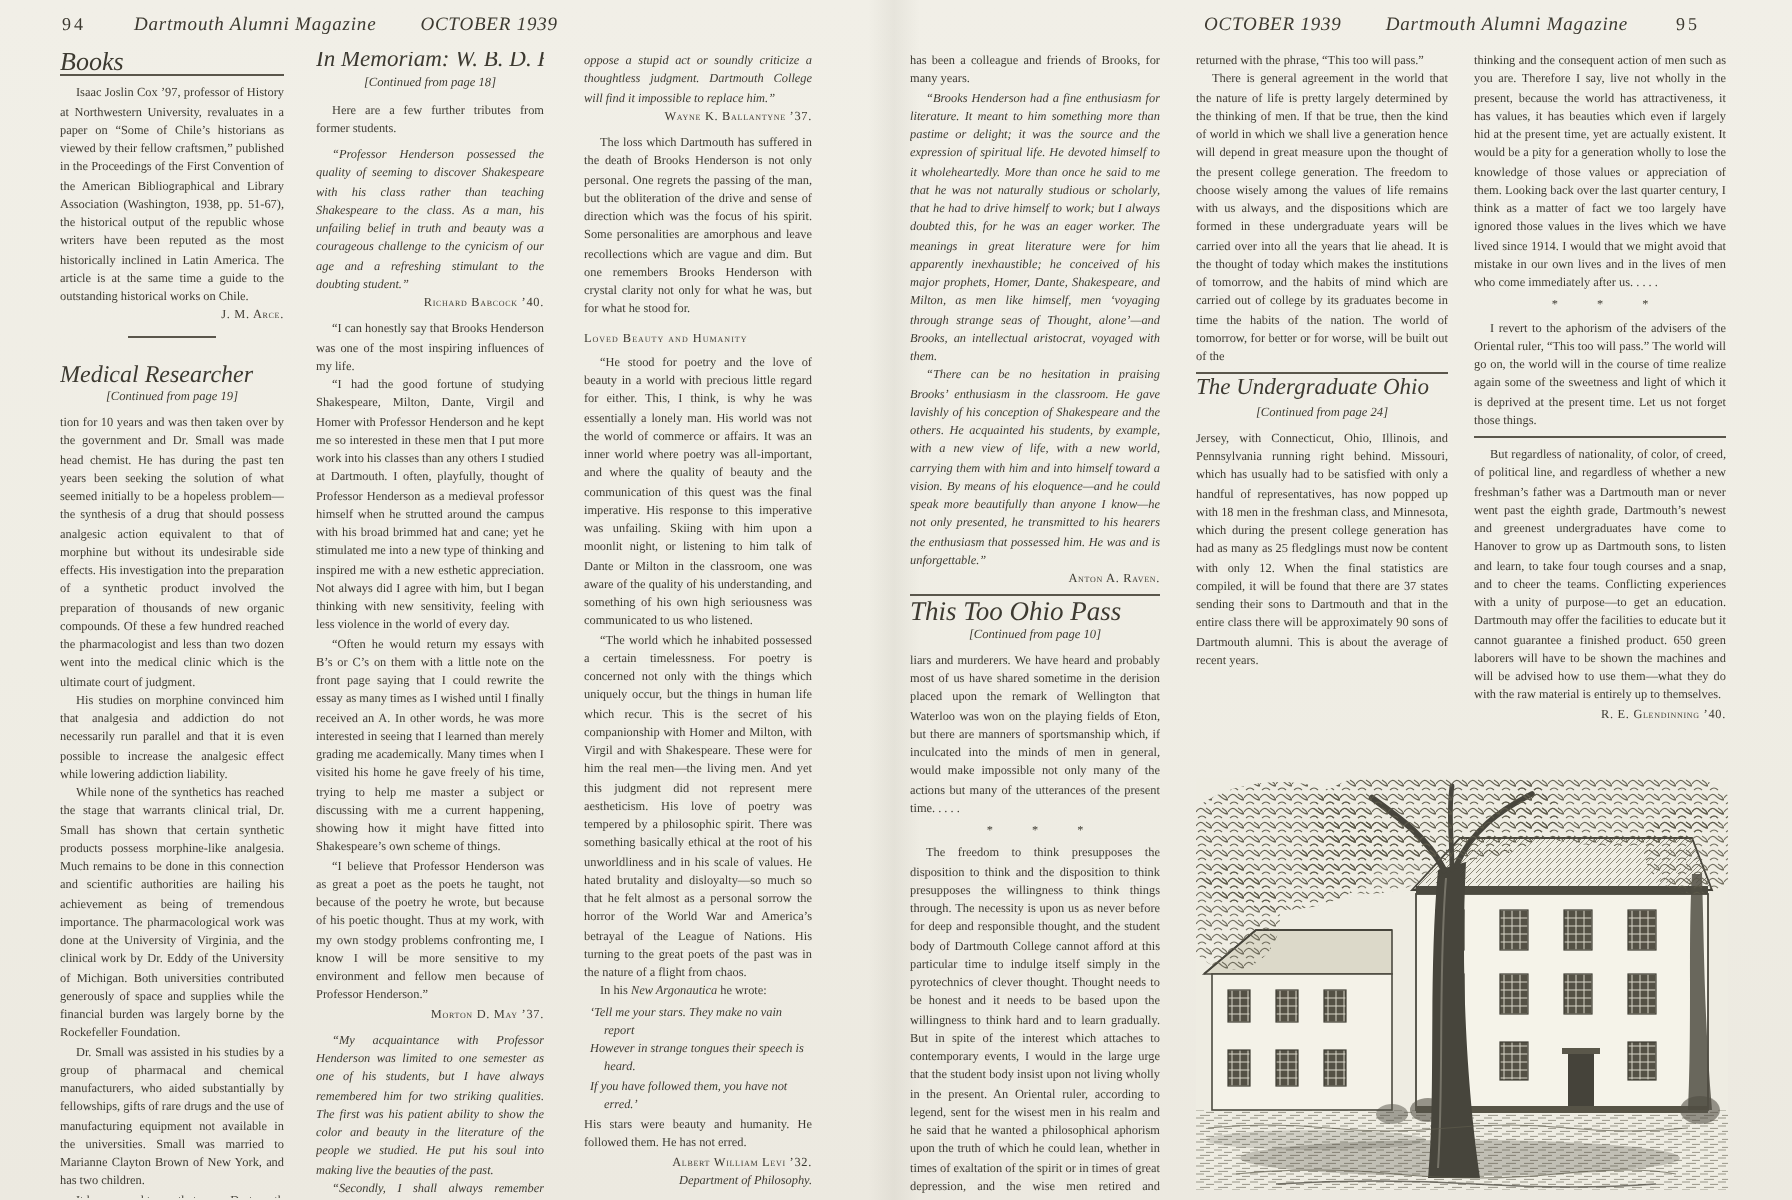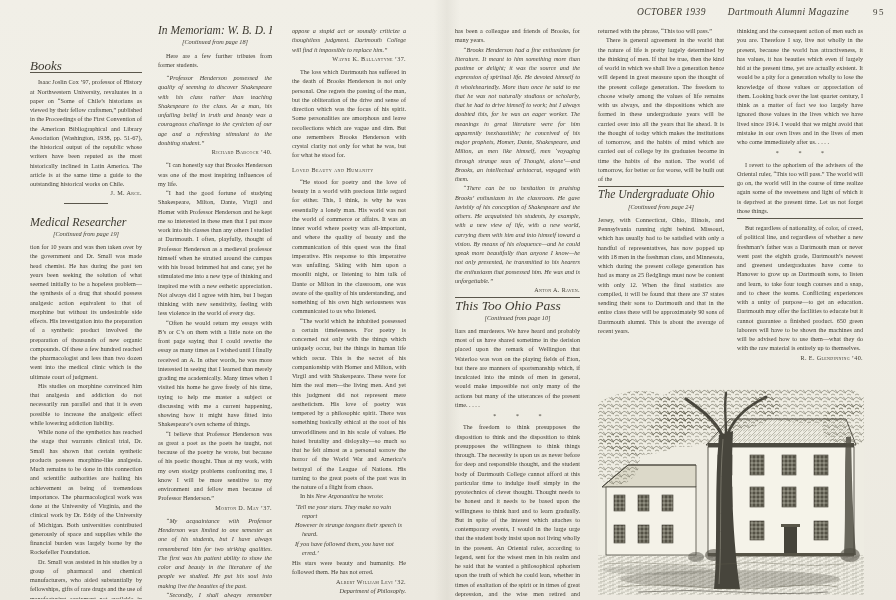--- a/index.html
+++ b/index.html
@@ -16,41 +16,44 @@
     font-size:6.2px;line-height:9.25px;}
   .para{margin:0;text-indent:8px;}
   .noind{text-indent:0;}
   .gap{margin-top:4px;}
   .ital{font-style:italic;}
   .sig{text-align:right;font-variant:small-caps;letter-spacing:.35px;text-indent:0;margin:0;}
   .dept{text-align:right;font-style:italic;text-indent:0;margin:0;}
   .subhead{font-variant:small-caps;letter-spacing:.5px;text-indent:0;margin:5px 0 3px;}
   .stars{text-align:center;letter-spacing:9px;text-indent:9px;margin:2px 0;}
   .display{font-style:italic;font-weight:400;margin:0 0 2px;white-space:nowrap;}
-  .t-books{font-size:13px;margin-top:35px;}
+  .t-books{font-size:13px;}
   .t-med{font-size:12px;margin-top:14px;}
   .t-mem{font-size:11.5px;text-align:center;}
   .t-pass{font-size:13.5px;margin-top:3px;}
   .t-chair{font-size:11.5px;margin-top:3px;}
   .cont{text-align:center;font-style:italic;font-size:6.3px;text-indent:0;margin:0 0 4px;}
   .rule{border:none;border-top:1px solid #5a564b;margin:3px 0;height:0;}
   .rule-short{width:44px;margin:5px auto 4px;}
   .title-rule{margin:1px 0 4px;}
   .poem{font-style:italic;text-indent:0;margin:1px 0;}
   .poem .line{display:block;padding-left:10px;text-indent:-7px;text-align:left;}
   .engraving{position:absolute;left:598px;top:389px;width:266px;height:206px;}
   .engraving svg{display:block;width:100%;height:100%;}
 </style>
 </head>
 <body>
 
 <div class="spread">
 
-
-  <div class="hdr" style="left:475px;width:410px;text-align:right;">
+  <div class="hdr" style="left:31px;">
+    <span class="num">94</span><span class="sp-s"></span><span>Dartmouth Alumni Magazine</span><span class="sp-m"></span><span>OCTOBER 1939</span>
+  </div>
+
+  <div class="hdr" style="left:440px;width:410px;text-align:right;">
     <span>OCTOBER 1939</span><span class="sp-m"></span><span>Dartmouth Alumni Magazine</span><span class="sp-s"></span><span class="num">95</span>
   </div>
 
   <div class="col" style="left:30px;width:112px;">
     <div class="display t-books">Books</div>
     <hr class="rule title-rule">
     <div class="para">Isaac Joslin Cox ’97, professor of History at Northwestern University, revaluates in a paper on “Some of Chile’s historians as viewed by their fellow craftsmen,” published in the Proceedings of the First Convention of the American Bibliographical and Library Association (Washington, 1938, pp. 51-67), the historical output of the republic whose writers have been reputed as the most historically inclined in Latin America. The article is at the same time a guide to the outstanding historical works on Chile.</div>
     <div class="sig">J. M. Arce.</div>
     <hr class="rule rule-short">
     <div class="display t-med">Medical Researcher</div>

